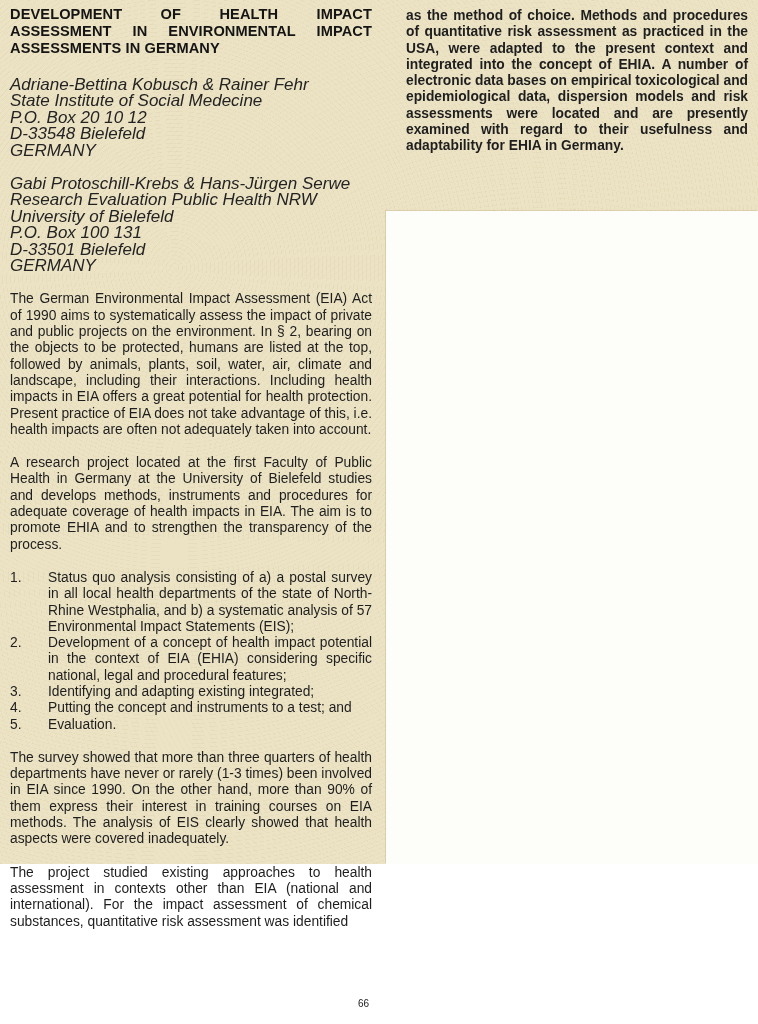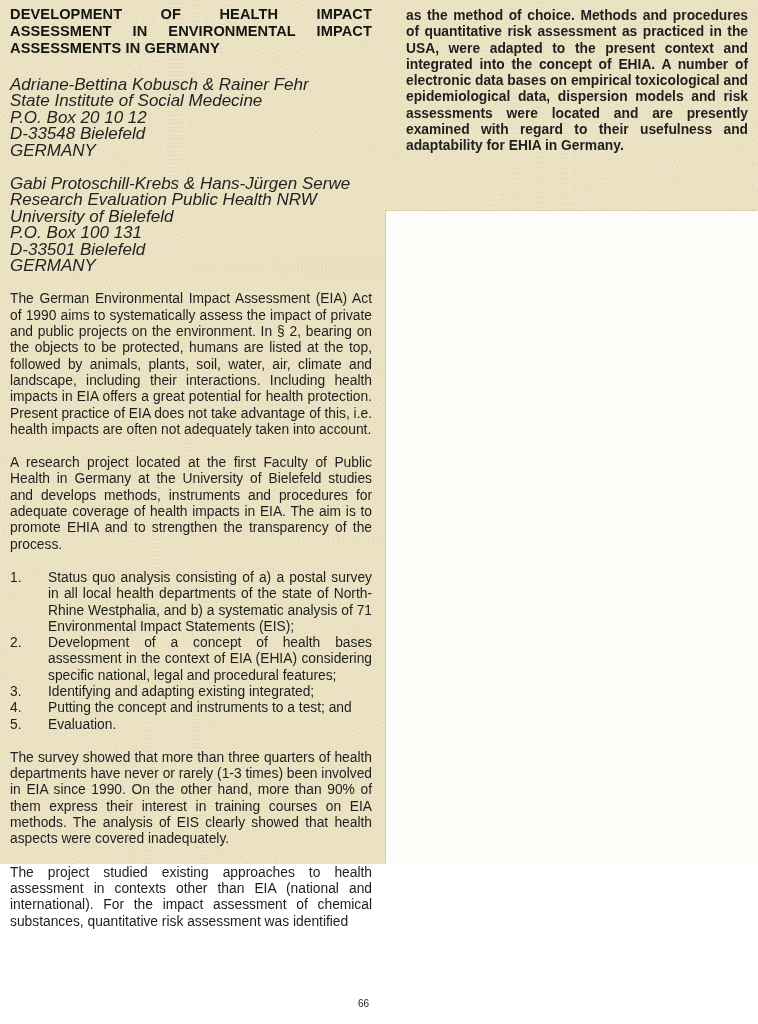--- a/index.html
+++ b/index.html
@@ -82,25 +82,25 @@
     </div>
 
     <p class="body-para">The German Environmental Impact Assessment (EIA) Act of 1990 aims to systematically assess the impact of private and public projects on the environment. In § 2, bearing on the objects to be protected, humans are listed at the top, followed by animals, plants, soil, water, air, climate and landscape, including their interactions. Including health impacts in EIA offers a great potential for health protection. Present practice of EIA does not take advantage of this, i.e. health impacts are often not adequately taken into account.</p>
 
     <p class="body-para">A research project located at the first Faculty of Public Health in Germany at the University of Bielefeld studies and develops methods, instruments and procedures for adequate coverage of health impacts in EIA. The aim is to promote EHIA and to strengthen the transparency of the process.</p>
 
 
     <div class="steps-list">
       <div class="step-item">
         <span class="step-num">1.</span>
-        <span class="step-text">Status quo analysis consisting of a) a postal survey in all local health departments of the state of North-Rhine Westphalia, and b) a systematic analysis of 71 Environmental Impact Statements (EIS);</span>
+        <span class="step-text">Status quo analysis consisting of a) a postal survey in all local health departments of the state of North-Rhine Westphalia, and b) a systematic analysis of 57 Environmental Impact Statements (EIS);</span>
       </div>
       <div class="step-item">
         <span class="step-num">2.</span>
-        <span class="step-text">Development of a concept of health bases assessment in the context of EIA (EHIA) considering specific national, legal and procedural features;</span>
+        <span class="step-text">Development of a concept of health impact potential in the context of EIA (EHIA) considering specific national, legal and procedural features;</span>
       </div>
       <div class="step-item">
         <span class="step-num">3.</span>
         <span class="step-text">Identifying and adapting existing integrated;</span>
       </div>
       <div class="step-item">
         <span class="step-num">4.</span>
         <span class="step-text">Putting the concept and instruments to a test; and</span>
       </div>
       <div class="step-item">

